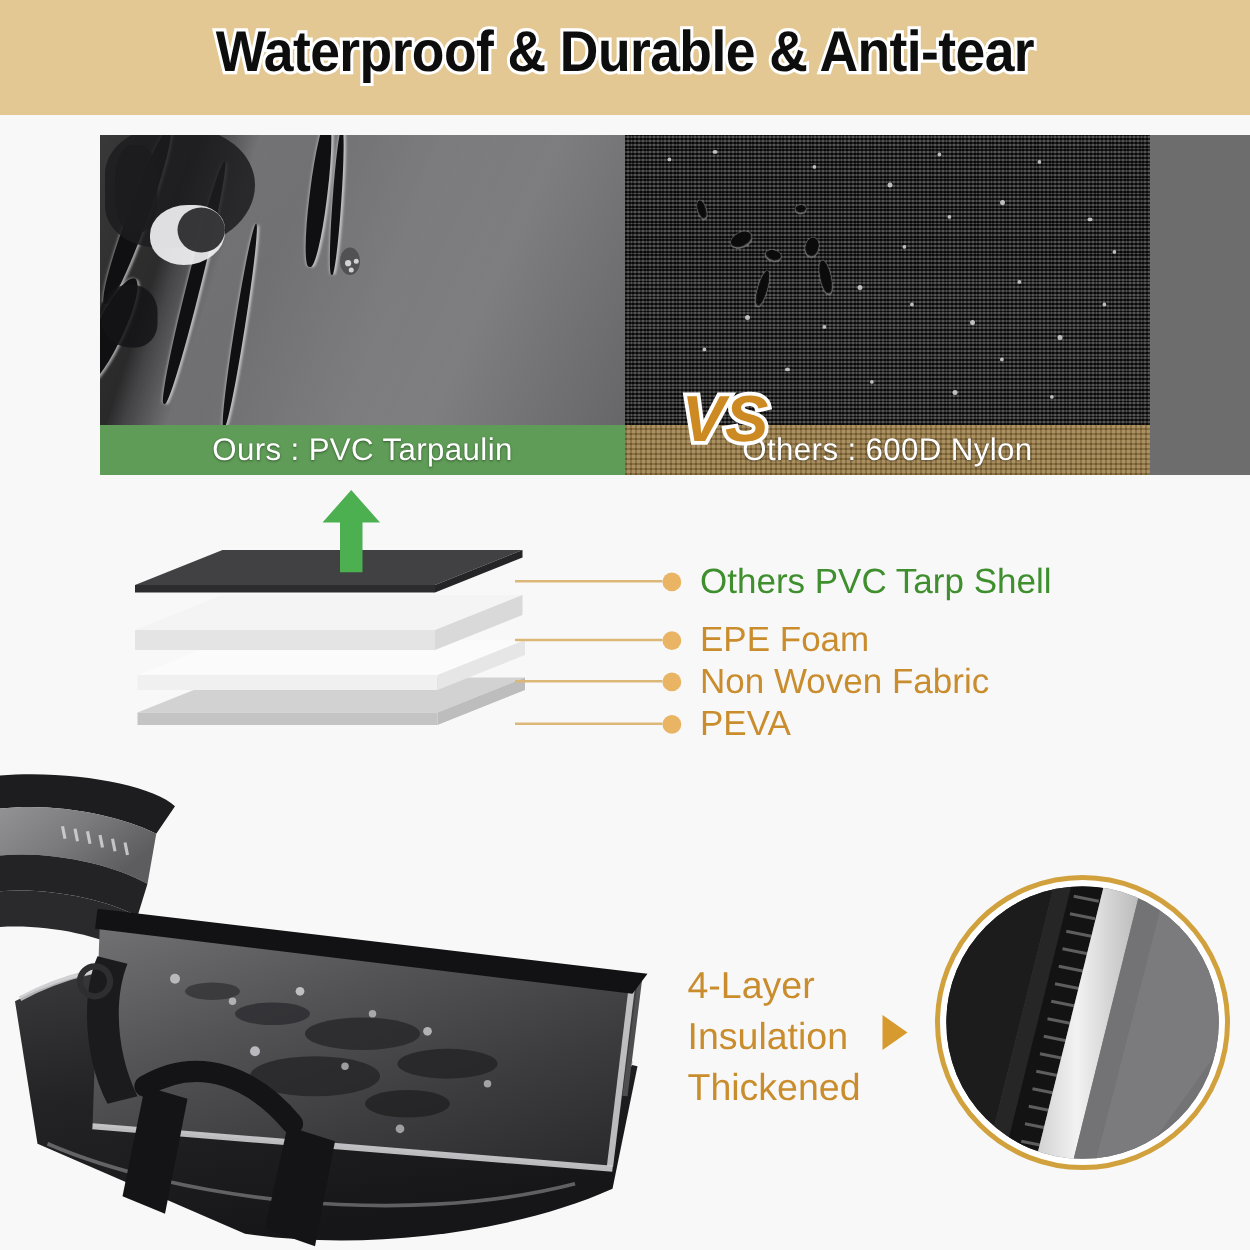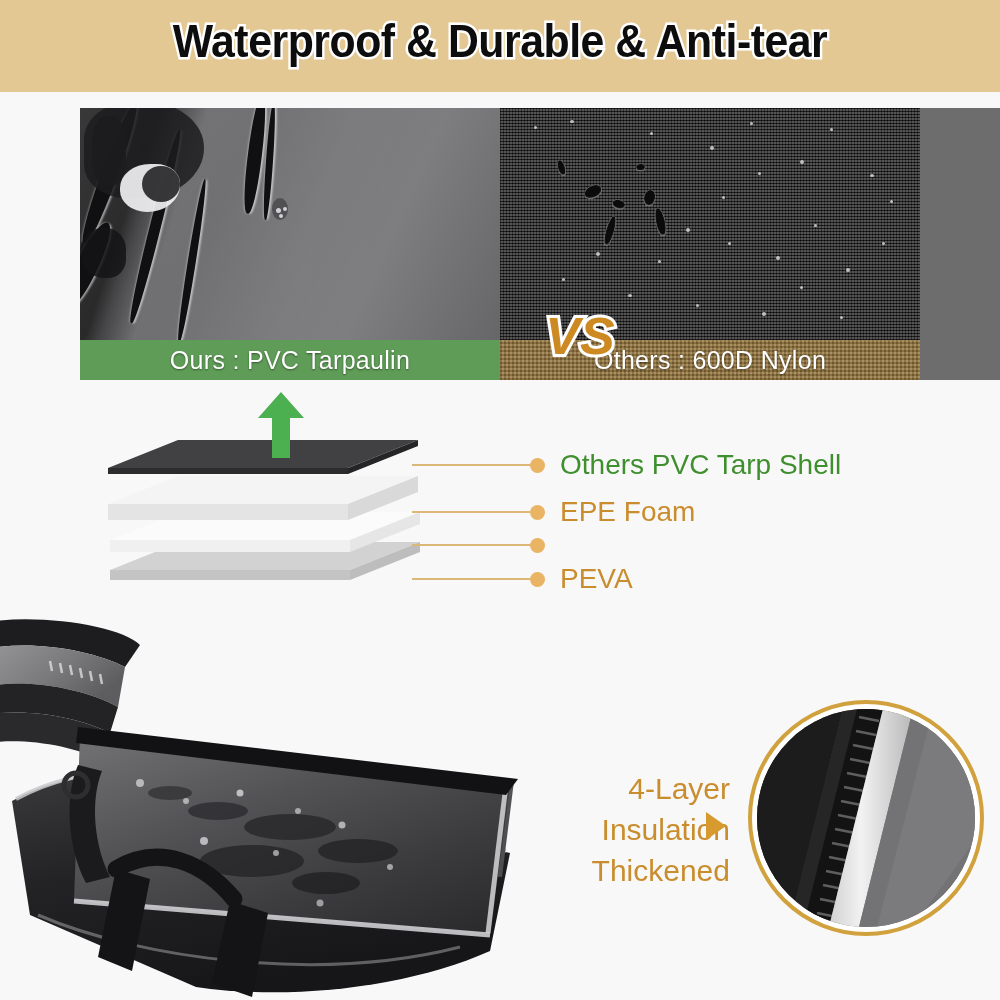--- a/index.html
+++ b/index.html
@@ -198,21 +198,20 @@
 
   
   #insulation-caption {
     position: absolute;
     left: 550px; top: 768px;
     width: 180px;
     font-family: "Liberation Sans", sans-serif;
     font-size: 30px;
     line-height: 41px;
     color: #c98d2e;
-    text-align: right;
   }
   #caption-arrow {
     position: absolute;
     left: 706px; top: 812px;
     width: 0; height: 0;
     border-top: 14px solid transparent;
     border-bottom: 14px solid transparent;
     border-left: 20px solid #d79a2e;
   }
 
@@ -343,20 +342,21 @@
   <div class="leader" style="left:412px; top:464px; width:118px;"></div>
   <div class="leader-dot" style="left:530px; top:458px;"></div>
   <div class="layer-label green" style="left:560px; top:449px;">Others PVC Tarp Shell</div>
 
   <div class="leader" style="left:412px; top:511px; width:118px;"></div>
   <div class="leader-dot" style="left:530px; top:505px;"></div>
   <div class="layer-label gold" style="left:560px; top:496px;text-align:right;">EPE Foam</div>
 
   <div class="leader" style="left:412px; top:544px; width:118px;"></div>
   <div class="leader-dot" style="left:530px; top:538px;"></div>
+  <div class="layer-label gold" style="left:560px; top:529px;">Non Woven Fabric</div>
 
   <div class="leader" style="left:412px; top:578px; width:118px;"></div>
   <div class="leader-dot" style="left:530px; top:572px;"></div>
   <div class="layer-label gold" style="left:560px; top:563px;">PEVA</div>
 
   <svg id="bag-photo" viewBox="0 0 560 385">
     <defs>
       <linearGradient id="gBagBody" x1="0" y1="0" x2="0.4" y2="1">
         <stop offset="0%" stop-color="#3a3a3c"></stop>
         <stop offset="45%" stop-color="#232325"></stop>

